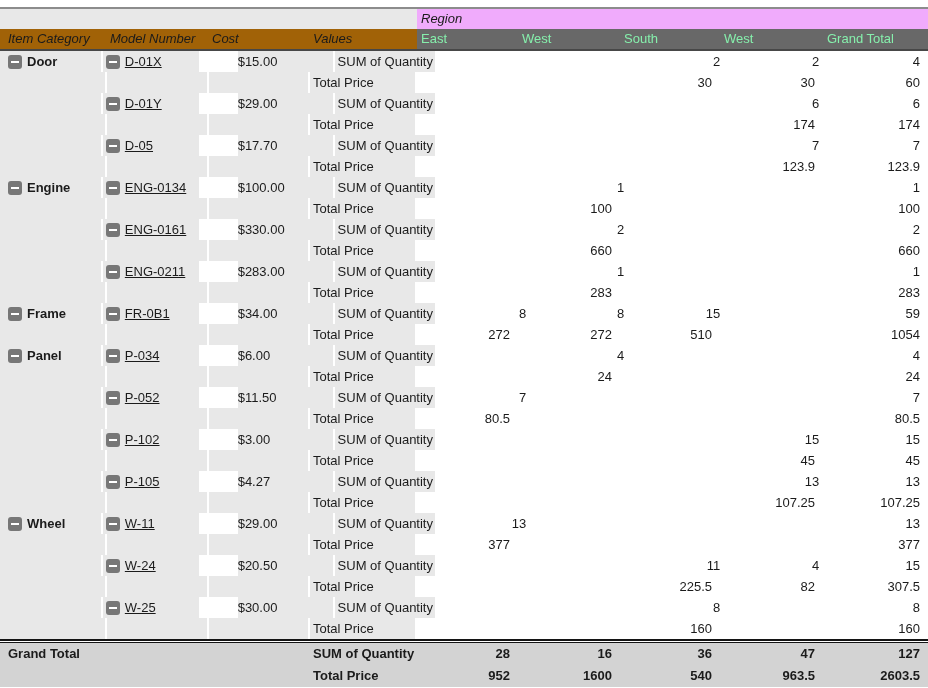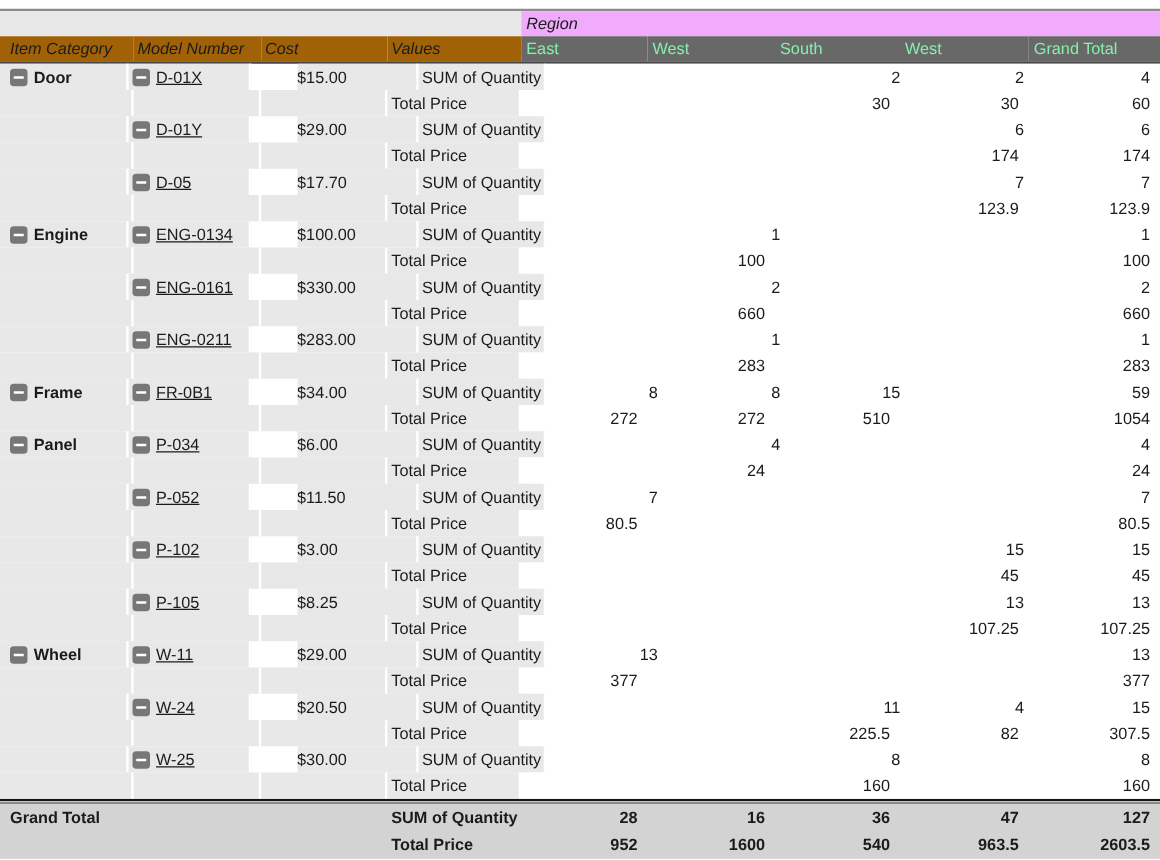--- a/index.html
+++ b/index.html
@@ -327,21 +327,21 @@
     <div class="cell c8 num">45</div>
   </div>
 
   <div class="trow">
     <div class="cell c0 leftbg cat-cell">
       <span class="collapse-btn hidden-btn"></span><span></span>
     </div>
     <div class="cell c1 leftbg model-cell">
       <span class="collapse-btn"><span class="minus"></span></span><span>P-105</span>
     </div>
-    <div class="cell c2 leftbg cost-cell">$8.25</div>
+    <div class="cell c2 leftbg cost-cell">$4.27</div>
     <div class="cell c3 leftbg values-cell">SUM of Quantity</div>
     <div class="cell c4 num"></div>
     <div class="cell c5 num"></div>
     <div class="cell c6 num"></div>
     <div class="cell c7 num">13</div>
     <div class="cell c8 num">13</div>
   </div>
   <div class="trow">
     <div class="cell c0 leftbg"></div>
     <div class="cell c1 leftbg"></div>

